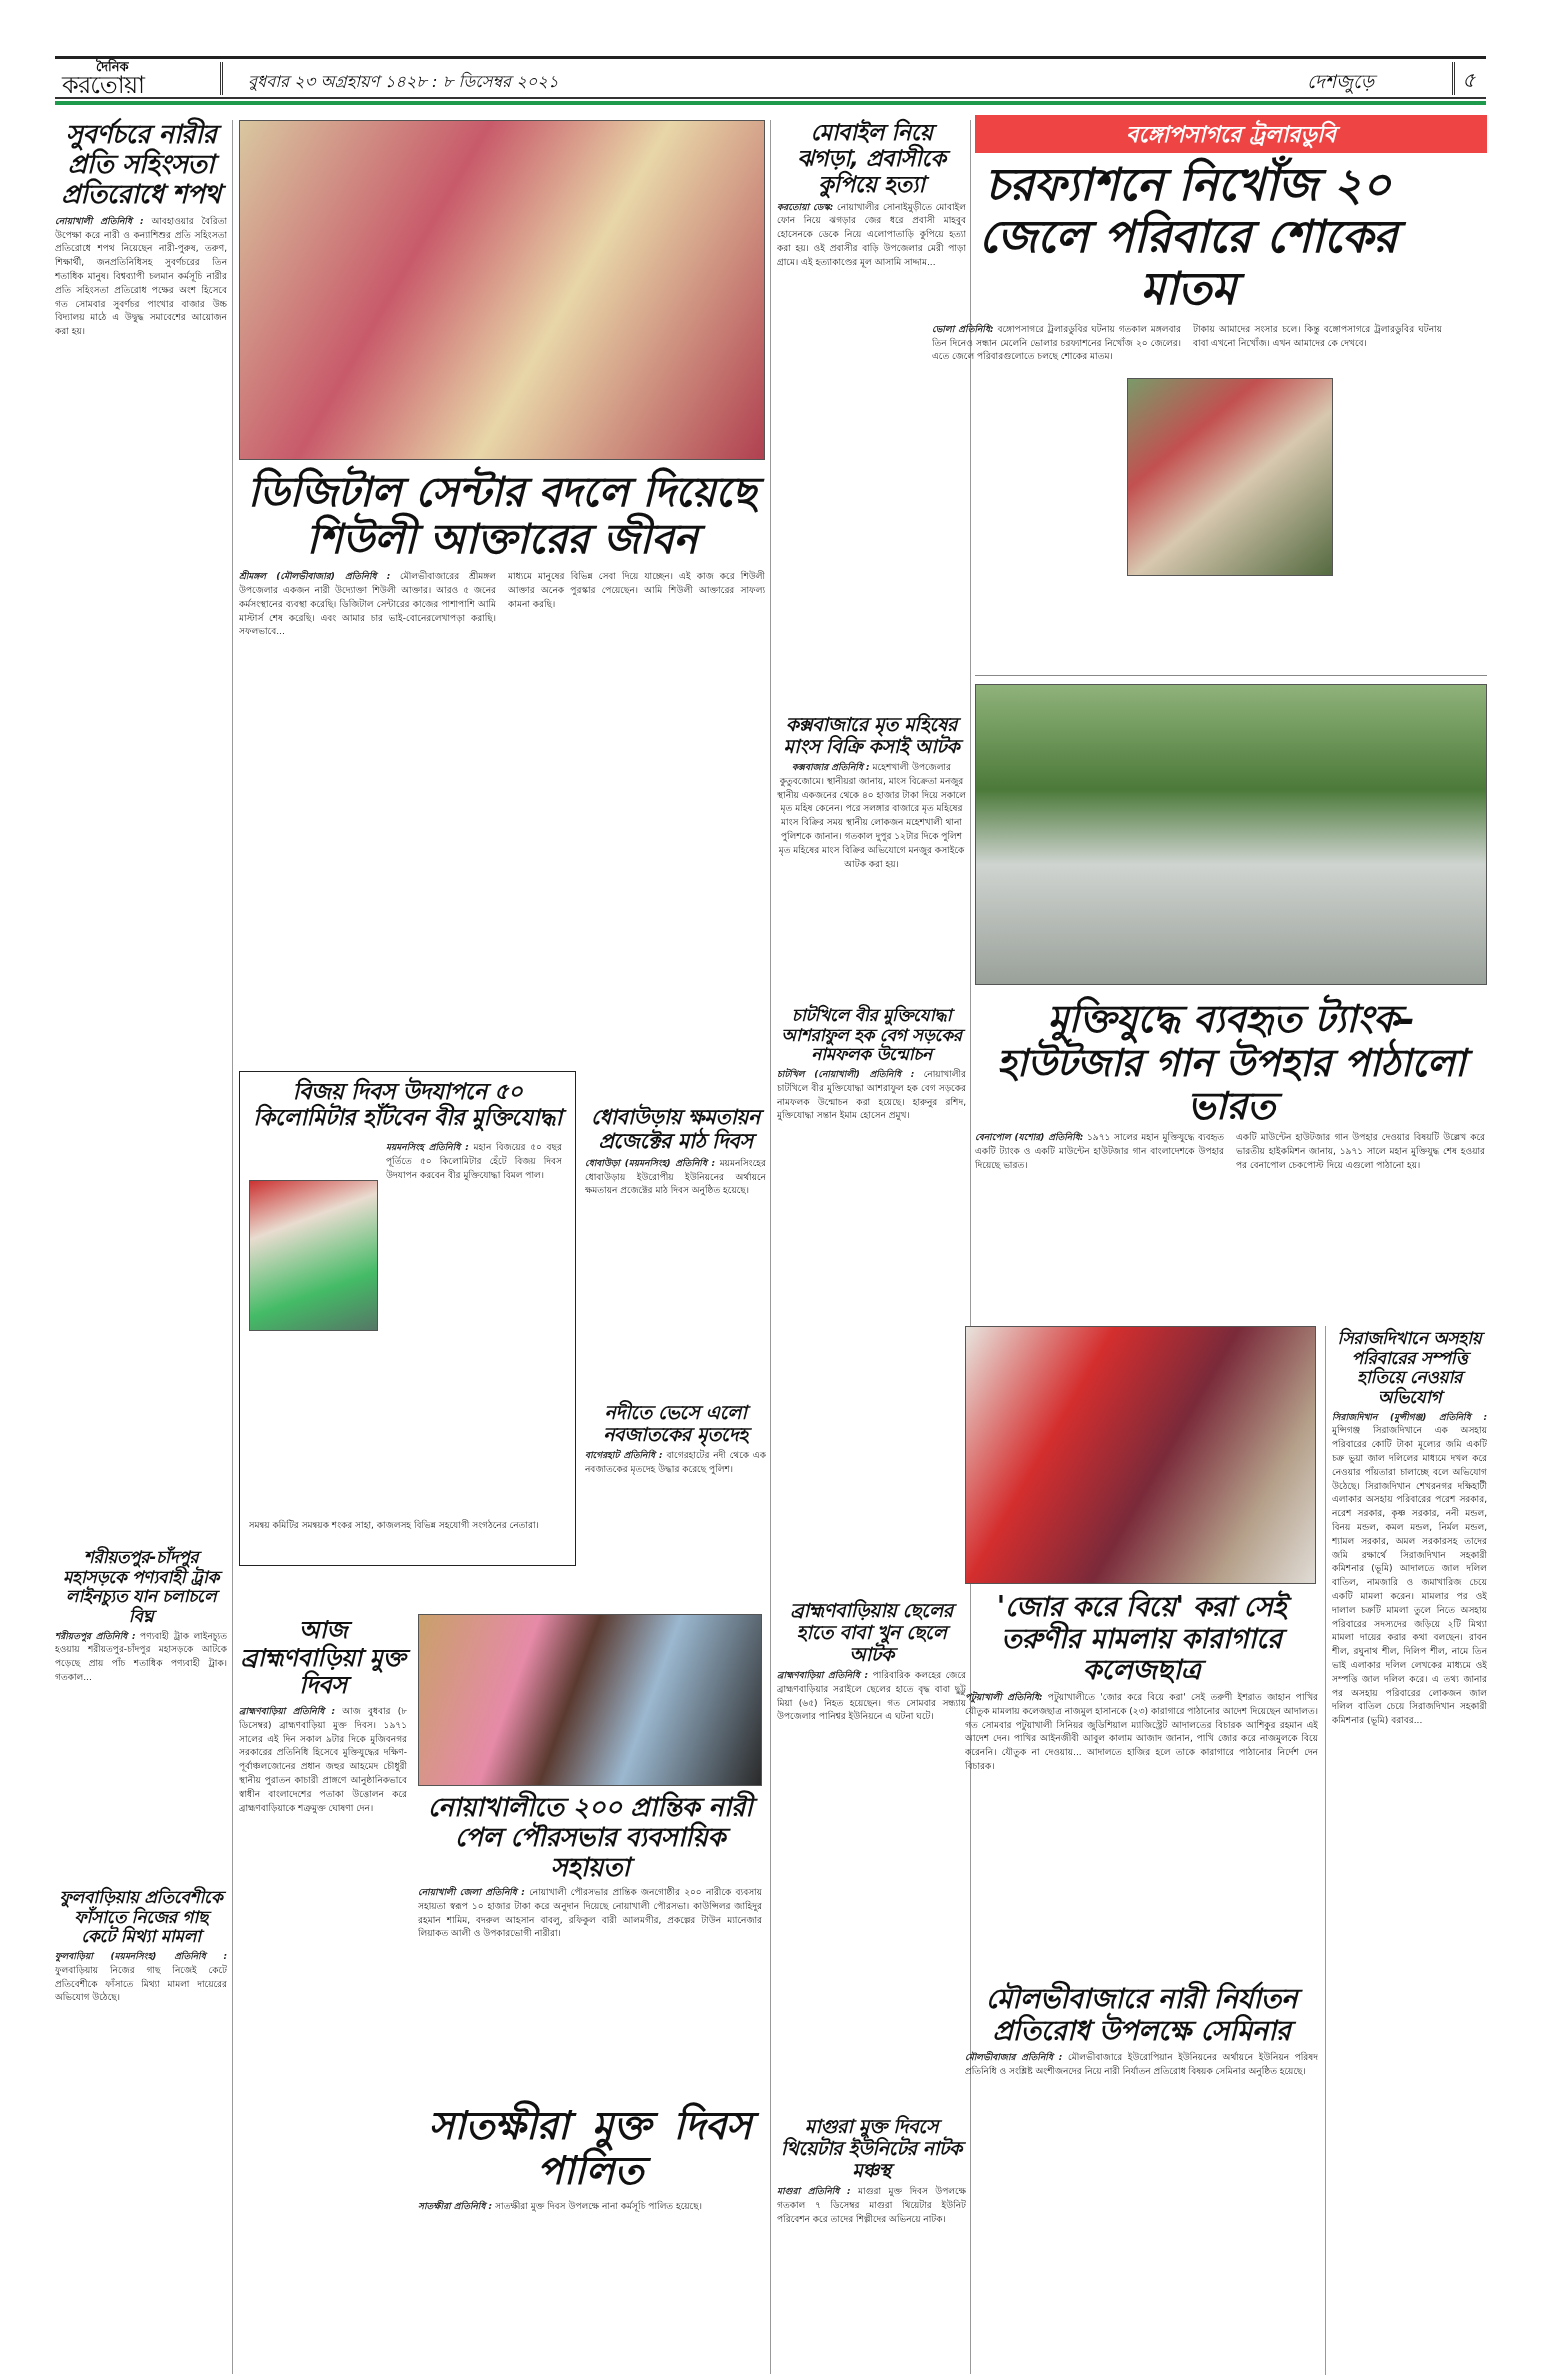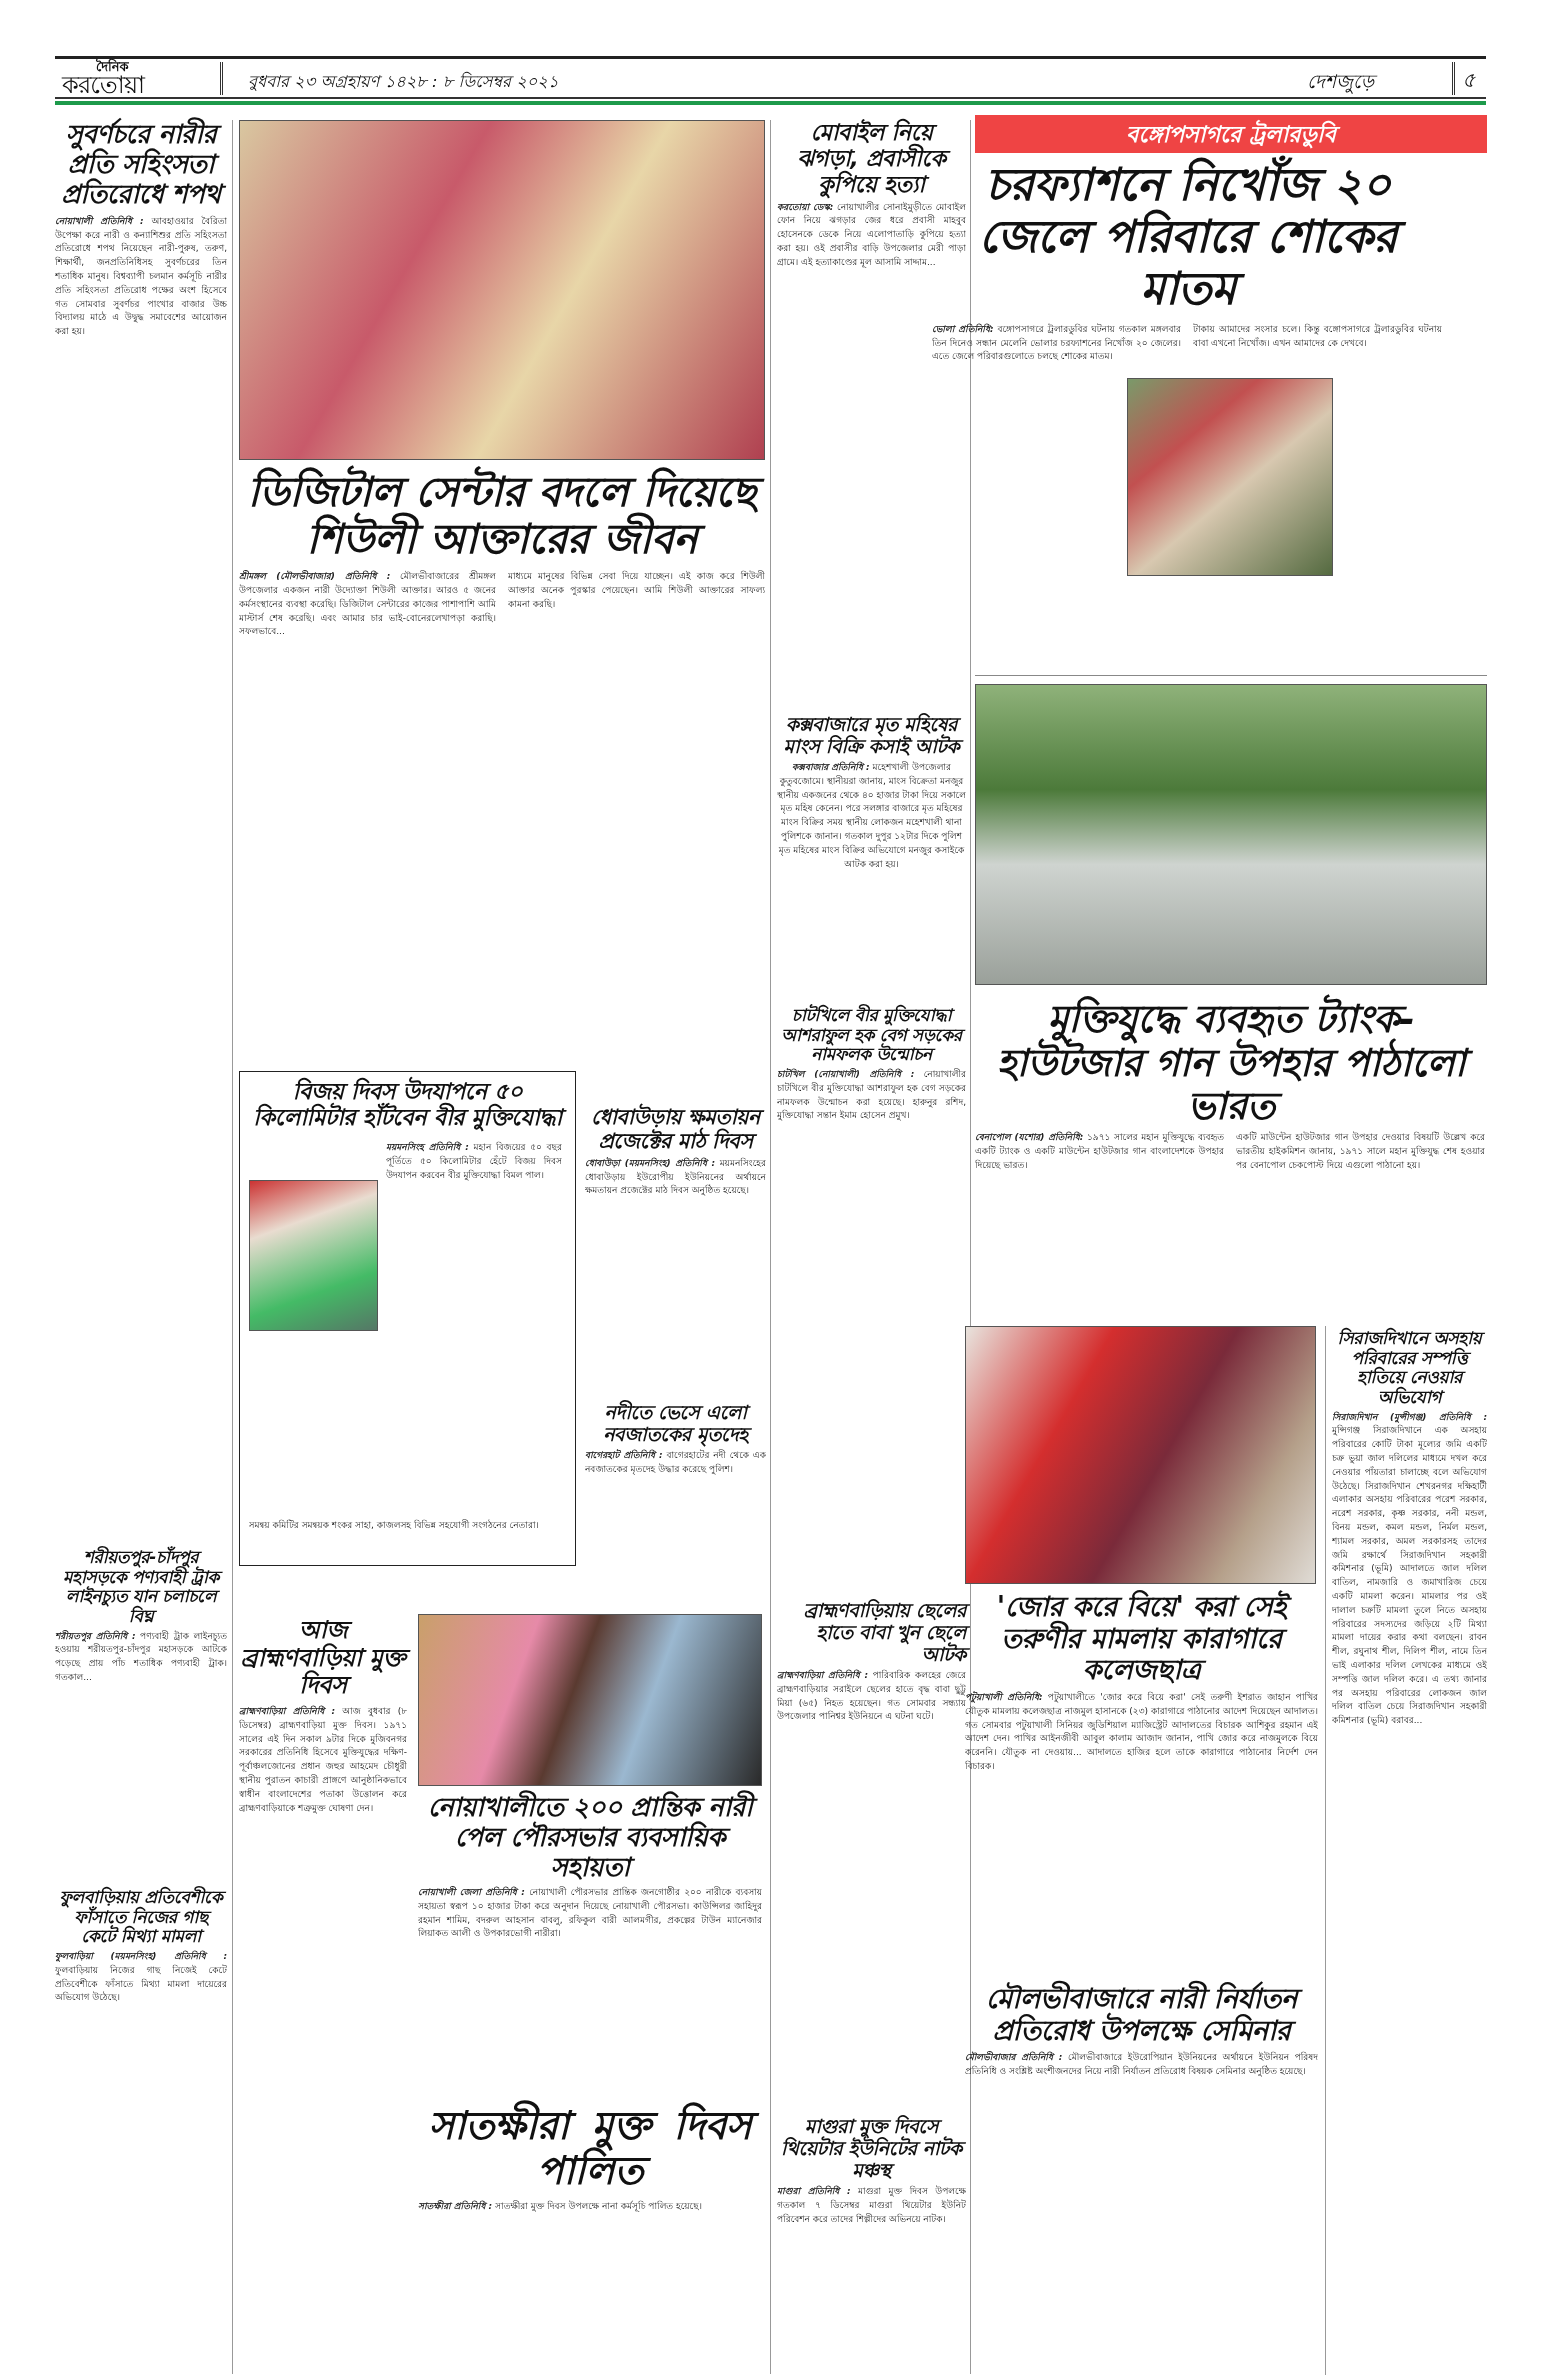--- a/index.html
+++ b/index.html
@@ -144,21 +144,21 @@
 </div>
 <div class="abs" style="left:777px; top:1006px; width:189px;">
   <div class="hl" style="font-size:17px;">চাটখিলে বীর মুক্তিযোদ্ধা আশরাফুল হক বেগ সড়কের নামফলক উন্মোচন</div>
   <div class="body" style="height:482px; margin-top:3.4px;">
     <span class="byline">চাটখিল (নোয়াখালী) প্রতিনিধি :</span>
     <span>নোয়াখালীর চাটখিলে বীর মুক্তিযোদ্ধা আশরাফুল হক বেগ সড়কের নামফলক উন্মোচন করা হয়েছে।</span>
     <span>হারুনুর রশিদ, মুক্তিযোদ্ধা সন্তান ইমাম হোসেন প্রমুখ।</span>
   </div>
 </div>
 <div class="abs" style="left:777px; top:1600px; width:189px;">
-  <div class="hl" style="font-size:19px;text-align:right;">ব্রাহ্মণবাড়িয়ায় ছেলের হাতে বাবা খুন ছেলে আটক</div>
+  <div class="hl" style="font-size:19px;">ব্রাহ্মণবাড়িয়ায় ছেলের হাতে বাবা খুন ছেলে আটক</div>
   <div class="body" style="height:413px; margin-top:3.4px;">
     <span class="byline">ব্রাহ্মণবাড়িয়া প্রতিনিধি :</span>
     <span>পারিবারিক কলহের জেরে ব্রাহ্মণবাড়িয়ার সরাইলে ছেলের হাতে বৃদ্ধ বাবা ছুট্টু মিয়া (৬৫) নিহত হয়েছেন। গত সোমবার সন্ধ্যায় উপজেলার পানিশ্বর ইউনিয়নে এ ঘটনা ঘটে।</span>
   </div>
 </div>
 <div class="abs" style="left:777px; top:2116px; width:189px;">
   <div class="hl" style="font-size:19px;">মাগুরা মুক্ত দিবসে থিয়েটার ইউনিটের নাটক মঞ্চস্থ</div>
   <div class="body" style="height:172px; margin-top:3.4px;">
     <span class="byline">মাগুরা প্রতিনিধি :</span>
     <span>মাগুরা মুক্ত দিবস উপলক্ষে গতকাল ৭ ডিসেম্বর মাগুরা থিয়েটার ইউনিট পরিবেশন করে তাদের শিল্পীদের অভিনয়ে নাটক।</span>

